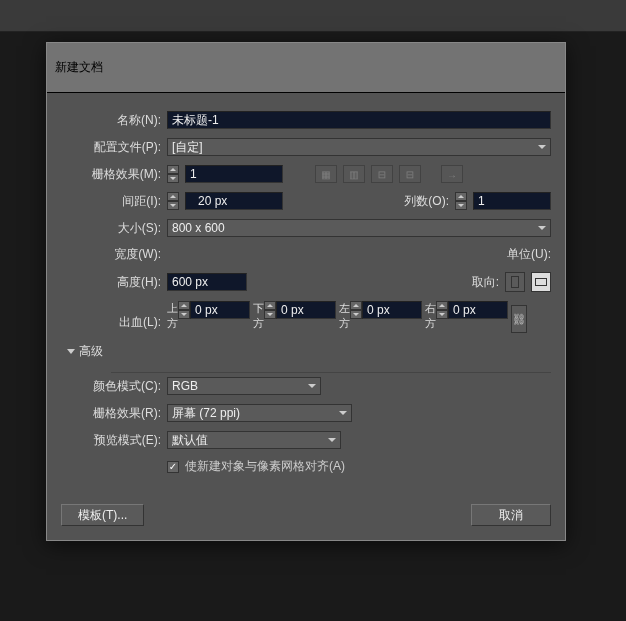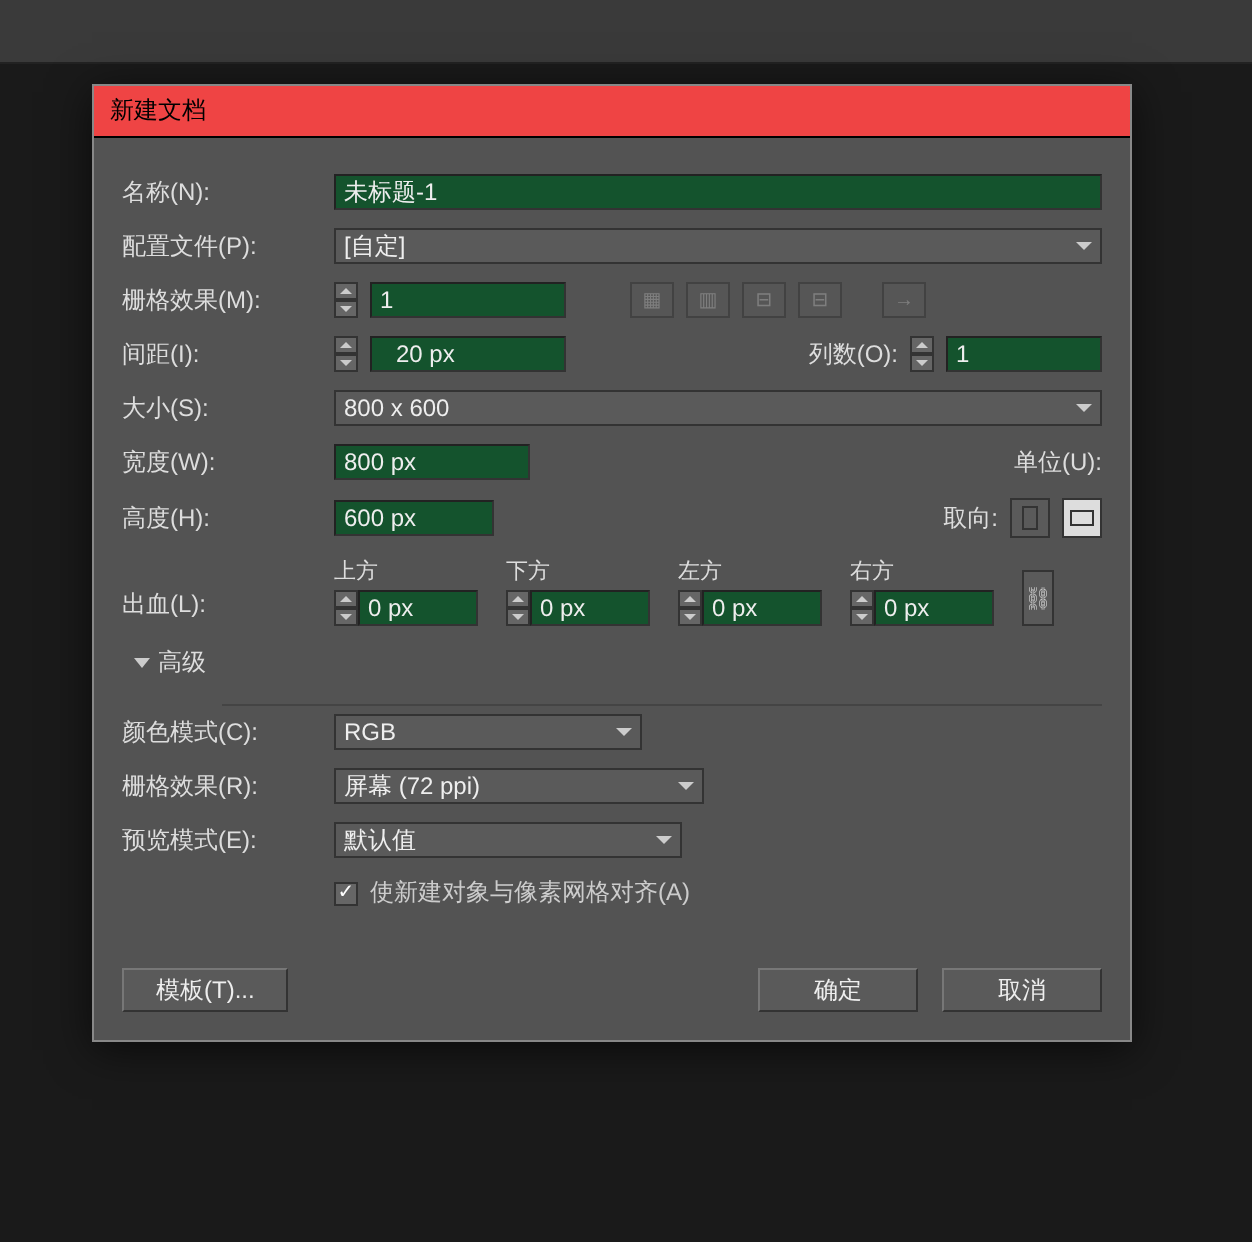--- a/index.html
+++ b/index.html
@@ -29,43 +29,43 @@
 .dialog {
   position: absolute;
   left: 46px;
   top: 42px;
   width: 520px;
   background: #535353;
   border: 1px solid #888;
   box-shadow: 0 4px 20px rgba(0,0,0,0.6);
 }
 .dialog-title {
-  background: #ef4444;
+  background: #737373;
   color: #000;
-  padding: 4px 8px;
+  padding: 16px 8px;
   font-size: 12px;
   border-bottom: 1px solid #000;
 }
 .dialog-body {
   padding: 18px 14px 10px 14px;
 }
 .row {
   display: flex;
   align-items: center;
   margin-bottom: 9px;
   gap: 6px;
 }
 .label {
-  text-align: left;
+  text-align: right;
   color: #ddd;
   flex-shrink: 0;
 }
 .label-w1 { width: 100px; }
 input[type="text"].field, .field {
-  background: #14532d;
+  background: #0f172a;
   border: 1px solid #333;
   border-top-color: #222;
   border-left-color: #222;
   color: #eee;
   padding: 2px 4px;
   height: 18px;
   font-size: 12px;
   font-family: inherit;
 }
 .field-disabled {
@@ -183,21 +183,21 @@
   justify-content: center;
   color: #fff;
   font-size: 10px;
   line-height: 1;
 }
 .blabel {
   color: #ddd;
   font-size: 11px;
   margin-bottom: 2px;
 }
-.bleed-col { display: flex; flex-direction: column; width: 80px; }
+.bleed-col { display: flex; flex-direction: row; width: 80px; }
 .bleed-field { display: flex; }
 .btn {
   background: #5a5a5a;
   border: 1px solid #333;
   border-top-color: #777;
   border-left-color: #777;
   color: #eee;
   padding: 3px 16px;
   height: 22px;
   font-size: 12px;
@@ -271,21 +271,20 @@
     <div class="row">
       <span class="label label-w1">大小(S):</span>
       <div class="dropdown field-wide">
         <span>800 x 600</span>
         <span class="arrow"></span>
       </div>
     </div>
 
     <div class="row">
       <span class="label label-w1">宽度(W):</span>
-      <input type="text" class="field" style="width: 98px;" value="800 px">
       <span style="flex:1"></span>
       <span class="label">单位(U):</span>
     </div>
 
     <div class="row">
       <span class="label label-w1">高度(H):</span>
       <input type="text" class="field" style="width: 80px;" value="600 px">
       <span style="flex:1"></span>
       <span class="label">取向:</span>
       <div class="orient-btn inactive">
@@ -374,17 +373,16 @@
     <div class="row" style="margin-left:106px;margin-top:4px">
       <span class="checkbox">✓</span>
       <span>使新建对象与像素网格对齐(A)</span>
     </div>
 
   </div>
 
   <div class="footer">
     <button class="btn">模板(T)...</button>
     <div class="footer-right">
-      <button class="btn" style="width:80px;justify-content:center">确定</button>
       <button class="btn" style="width:80px;justify-content:center">取消</button>
     </div>
   </div>
 </div>
 
 </body></html>

